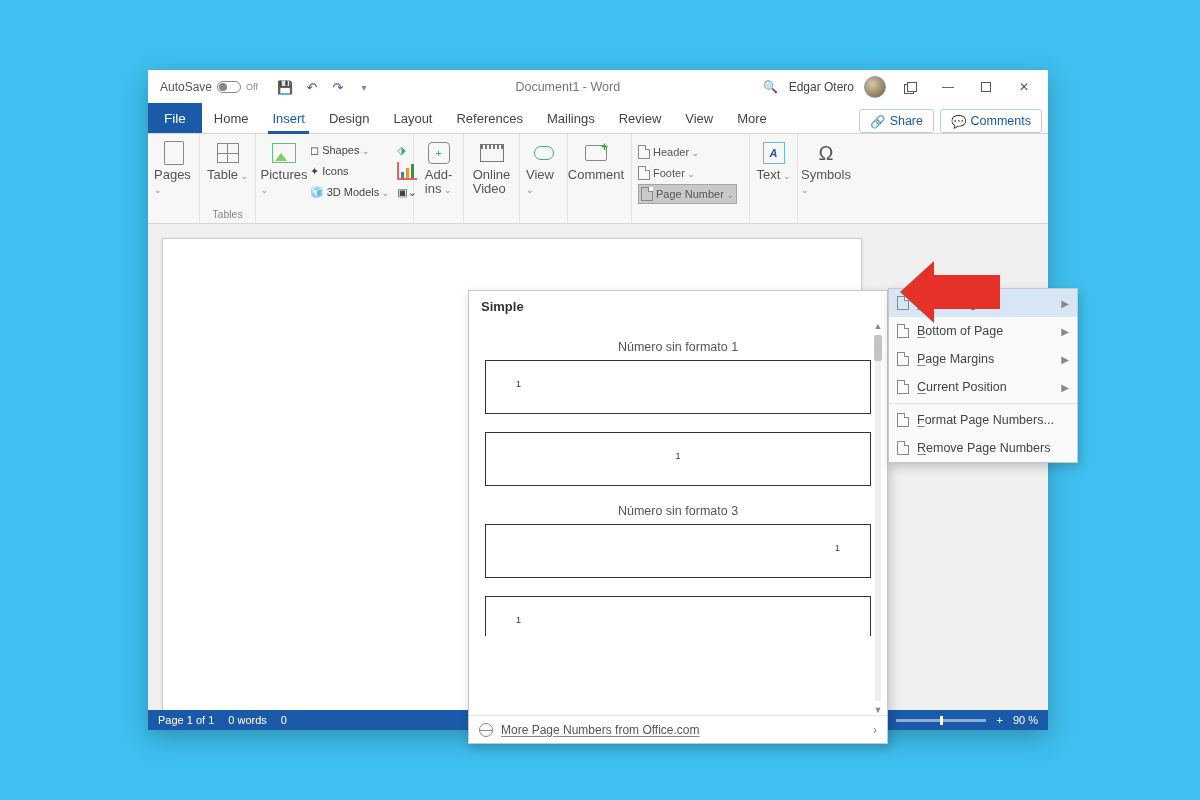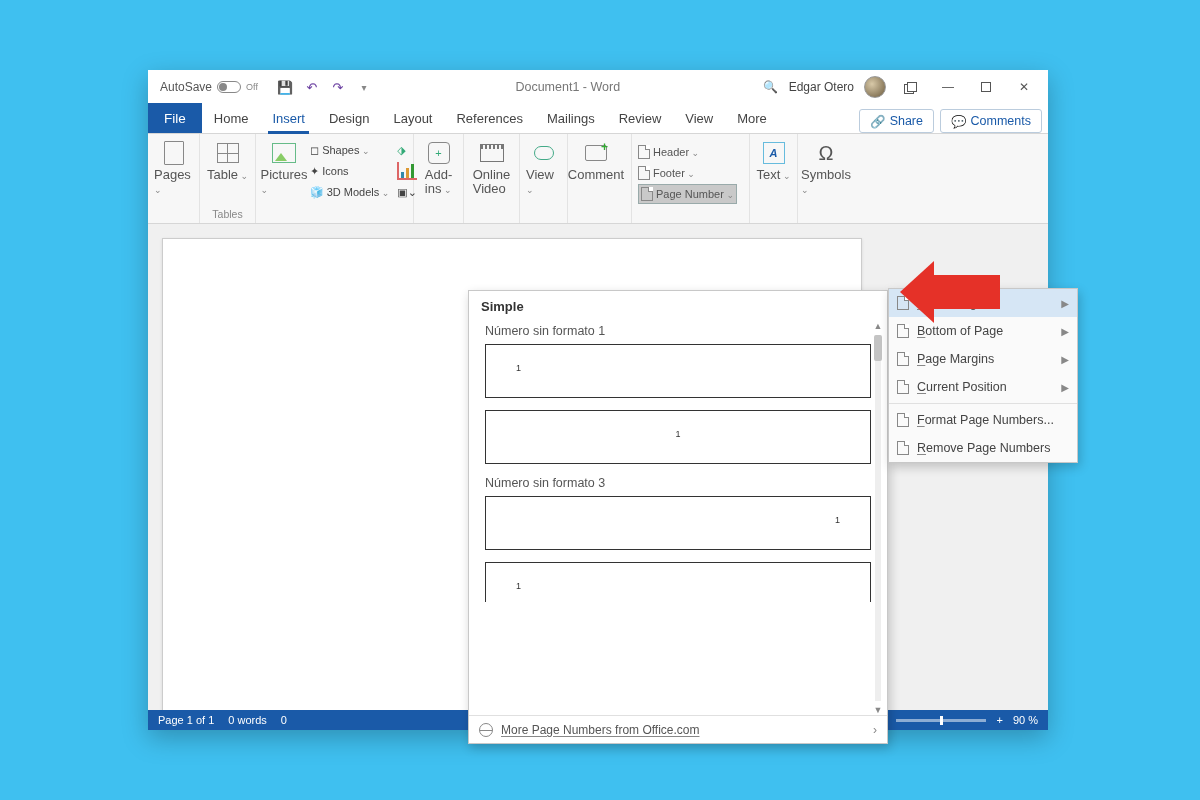--- a/index.html
+++ b/index.html
@@ -83,21 +83,21 @@
   .ul{ text-decoration:underline; text-decoration-color:#888; text-underline-offset:2px;}
   
   .gallery{position:absolute;left:320px;top:220px;width:420px;height:454px;background:#fff;border:1px solid #c8c8c8;box-shadow:2px 4px 10px rgba(0,0,0,.2);z-index:15;display:flex;flex-direction:column;}
   .gallery .ghead{font-weight:700;font-size:13px;padding:8px 12px;color:#333;}
   .gallery .gbody{flex:1;overflow:hidden;padding:0 6px;}
   .gallery .gscroll{position:absolute;right:2px;top:30px;bottom:28px;width:14px;}
   .gallery .gscroll .track{position:absolute;left:4px;top:14px;bottom:14px;width:6px;background:#eee;}
   .gallery .gscroll .thumb{position:absolute;left:3px;top:14px;width:8px;height:26px;background:#c4c4c4;border-radius:2px;}
   .gallery .gscroll .arru, .gallery .gscroll .arrd{position:absolute;left:2px;width:10px;height:10px;font-size:9px;color:#888;text-align:center;}
   .gallery .gscroll .arru{top:0;} .gallery .gscroll .arrd{bottom:0;}
-  .gitem{margin:2px 10px 12px 10px;}
+  .gitem{margin:18px 10px 12px 10px;text-align:center;}
   .gitem .gl{font-size:12.5px;color:#555;margin-bottom:6px;}
   .gprev{border:1px solid #333;height:54px;position:relative;background:#fff;}
   .gprev .num{position:absolute;top:18px;font-size:9px;color:#333;}
   .gprev.left .num{left:30px;}
   .gprev.center .num{left:50%;transform:translateX(-50%);}
   .gprev.right .num{right:30px;}
   .gfoot{height:28px;border-top:1px solid #e0e0e0;display:flex;align-items:center;padding:0 10px;font-size:12px;color:#555;gap:8px;}
   .gfoot .arr{margin-left:auto;color:#888;}
   .globe{width:14px;height:14px;border:1.3px solid #888;border-radius:50%;position:relative;}
   .globe::after{content:"";position:absolute;left:0;right:0;top:50%;height:1px;background:#888;}

